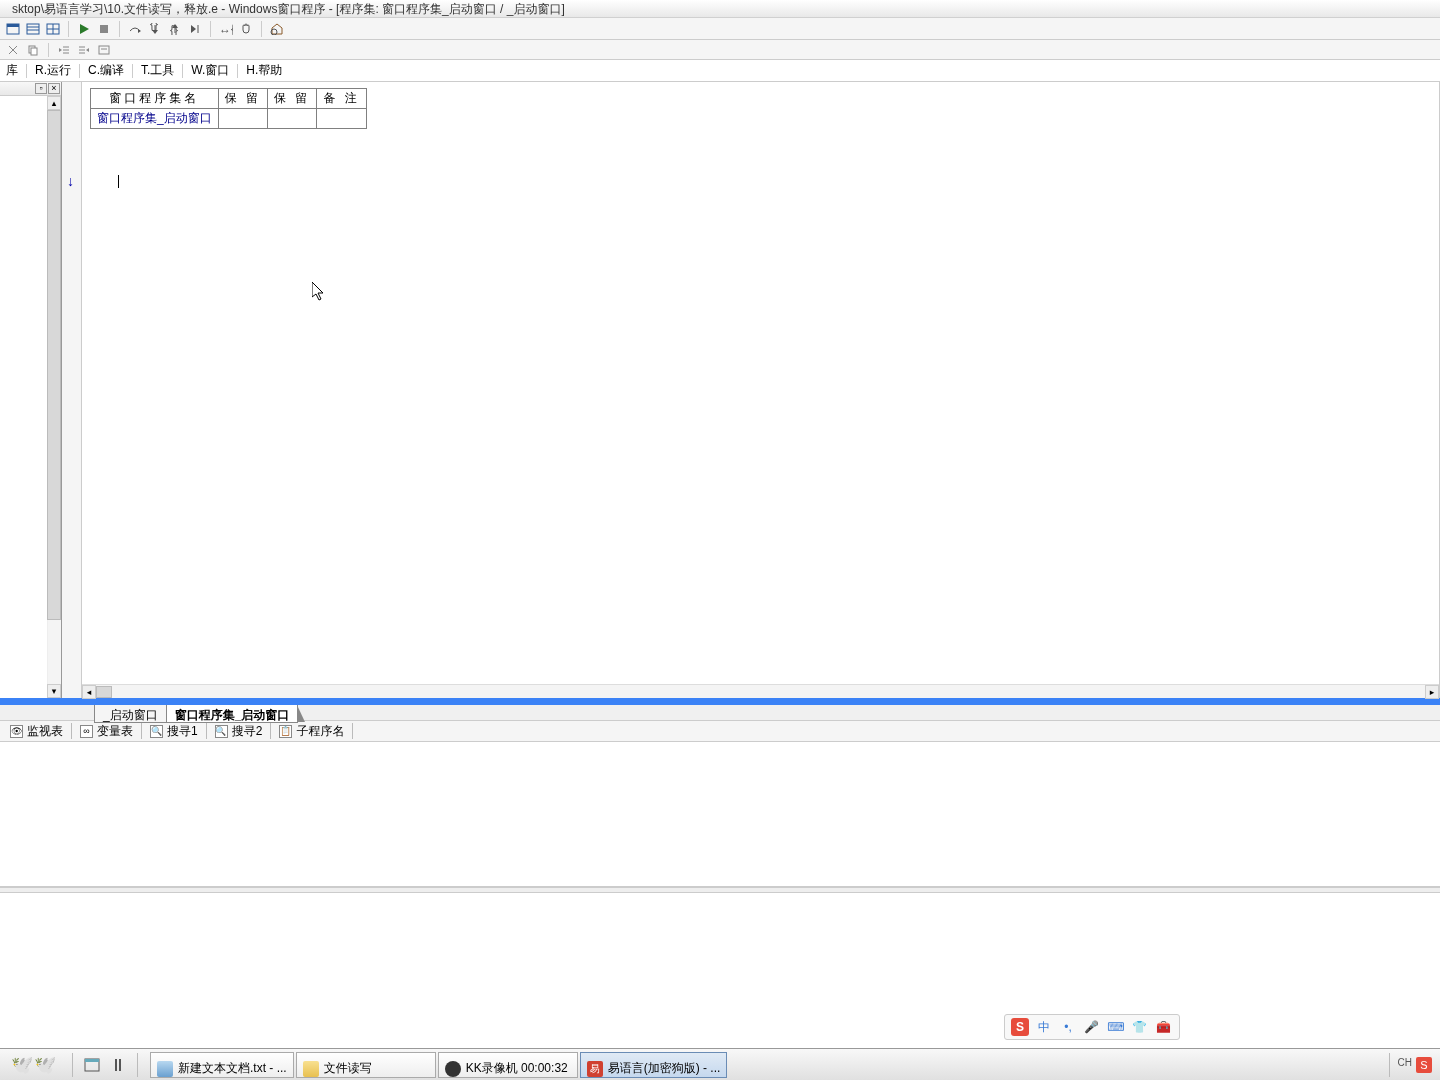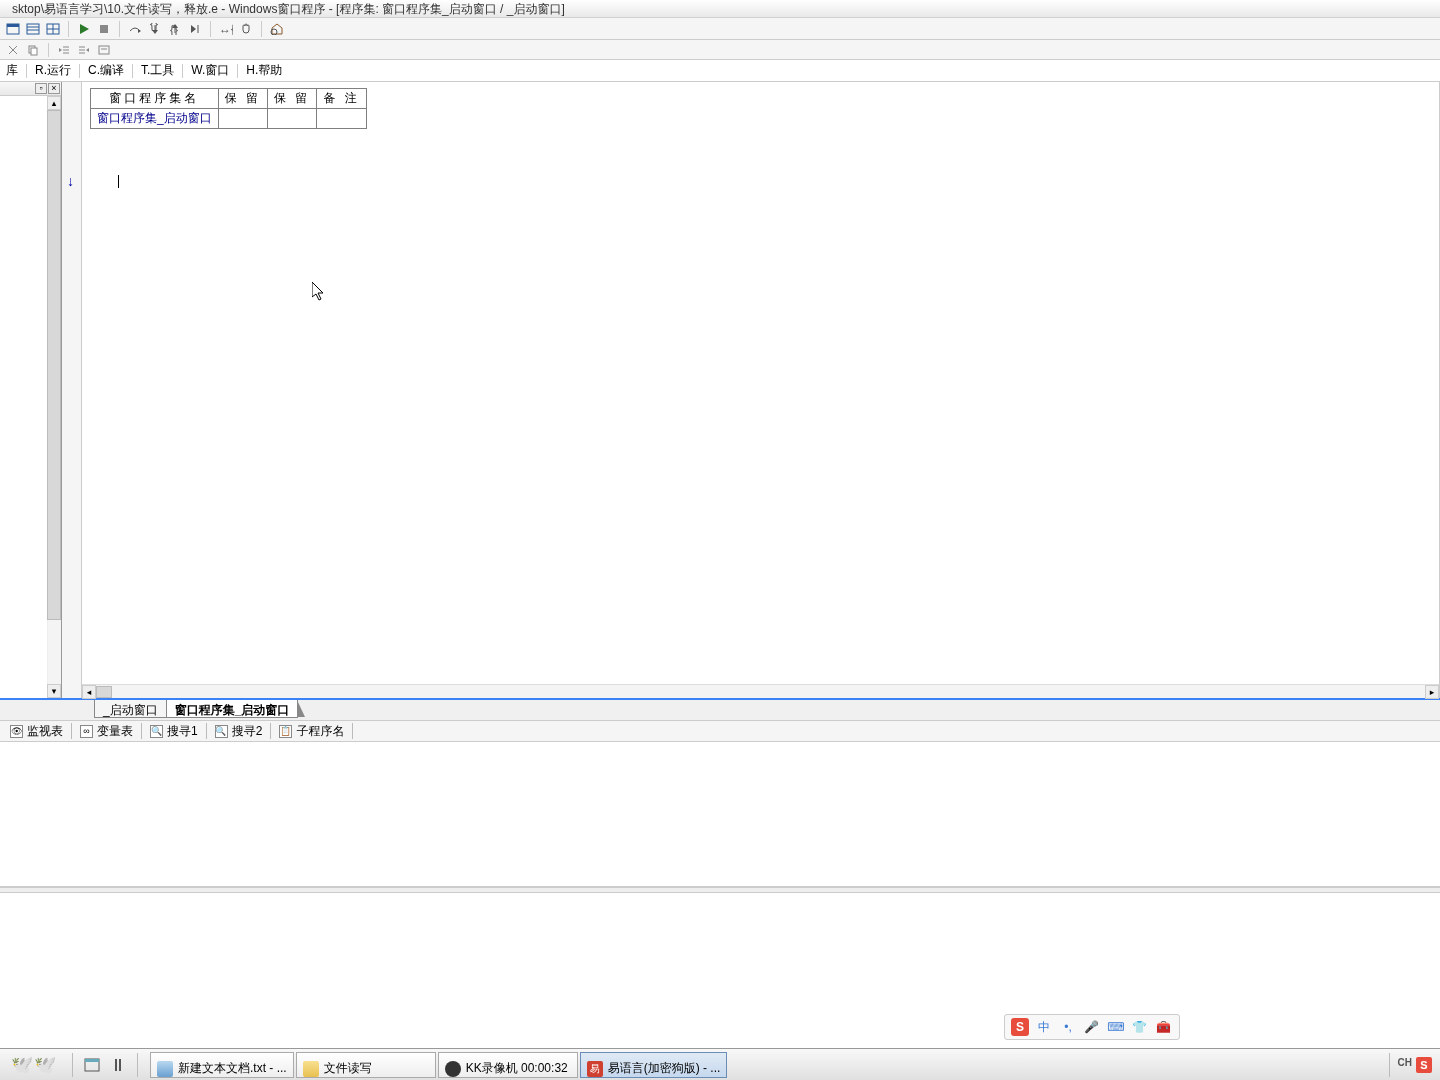--- a/index.html
+++ b/index.html
@@ -40,21 +40,21 @@
 .prop-table th { letter-spacing: 3px; }
 .prop-table .data-cell { color: #00008B; }
 
 .mouse-cursor { position: absolute; left: 230px; top: 200px; pointer-events: none; }
 
 .hscroll { position:absolute; left:20px; bottom:0; right:0; height:14px; background:#f0f0f0; border-top:1px solid #ddd; display:flex;}
 .hscroll .hbtn { width:14px; height:14px; background:#eee; border:1px solid #ccc; text-align:center; line-height:12px; font-size:9px; cursor:pointer;}
 .hscroll .htrack { flex:1; background:#f4f4f4;}
 .hscroll .hthumb { width:16px; height:12px; background:#d8d8d8; border:1px solid #bbb; margin-top:1px;}
 
-.bottom-tabs { height: 22px; background: #f0f0f0; border-top: 2px solid #3b82f6; display: flex; align-items: flex-start; padding-left: 94px; }
+.bottom-tabs { height: 22px; background: #f0f0f0; border-top: 7px solid #3b82f6; display: flex; align-items: flex-start; padding-left: 94px; }
 .bottom-tabs .tab { border: 1px solid #888; border-top: none; background: #f5f5f5; padding: 2px 8px; margin-right: -1px; height:18px; position:relative; cursor:pointer;}
 .bottom-tabs .tab.active { background: #fff; font-weight:bold; z-index:1;}
 .bottom-tabs .tab::after{content:""; position:absolute; right:-8px; top:0; width:0; height:0; border-top:17px solid transparent; border-left:8px solid #888;}
 .bottom-tabs .tab.active::after{border-left-color:#888;}
 
 .util-tabs { height: 22px; background: #f5f5f5; border-top: 1px solid #ccc; border-bottom: 1px solid #ccc; display: flex; align-items: center; padding: 0 4px; }
 .util-tabs .utab { display: inline-flex; align-items: center; padding: 0 6px; gap: 4px; cursor: pointer; height:18px;}
 .util-tabs .usep { width: 1px; height: 16px; background: #bbb; margin: 0 2px; }
 .util-tabs .ico { width:13px; height:13px; display:inline-block; border:1px solid #888; background:#fff; font-size:9px; text-align:center; line-height:11px;}
 
@@ -67,21 +67,21 @@
 .hr-line { height:6px; background:#eee; border-top:1px solid #ccc; border-bottom:1px solid #ccc;}
 
 .taskbar { position: absolute; bottom: 0; left: 0; right: 0; height: 32px; background: linear-gradient(#f8f8f8,#e0e0e0); border-top: 1px solid #999; display: flex; align-items: center; padding: 0 4px; }
 .taskbar .start-area { display:flex; align-items:center; gap:4px; padding-right:8px;}
 .taskbar .birds { width:60px; height:26px; display:flex; align-items:center; justify-content:center; font-size:18px;}
 .taskbar .qlaunch { width:22px; height:22px; display:inline-flex; align-items:center; justify-content:center; cursor:pointer;}
 .taskbar .tsep { width:1px; height:24px; background:#bbb; margin:0 4px;}
 .taskbar .titem { height: 26px; min-width:140px; max-width:150px; border: 1px solid #aaa; background: linear-gradient(#fff,#eee); display: inline-flex; align-items: flex-end; padding: 0 6px; margin-right: 2px; cursor: pointer; gap:5px; overflow:hidden;}
 .taskbar .titem.active { background: linear-gradient(#e0eaf5,#c5d8ee); border-color:#6a8cb5;}
 .taskbar .tico { width:16px; height:16px; flex-shrink:0; border-radius:2px;}
-.taskbar .tray { margin-left:auto; display:flex; align-items:center; gap:4px; padding-right:4px;font-weight:bold;}
+.taskbar .tray { margin-left:auto; display:flex; align-items:center; gap:4px; padding-right:4px;}
 .taskbar .tray-ico { width:16px; height:16px; cursor:pointer;}
 
 svg { display:block; }
 </style>
 </head>
 <body>
 
 <div class="titlebar">sktop\易语言学习\10.文件读写，释放.e - Windows窗口程序 - [程序集: 窗口程序集_启动窗口 / _启动窗口]</div>
 
 <div class="toolbar1">

